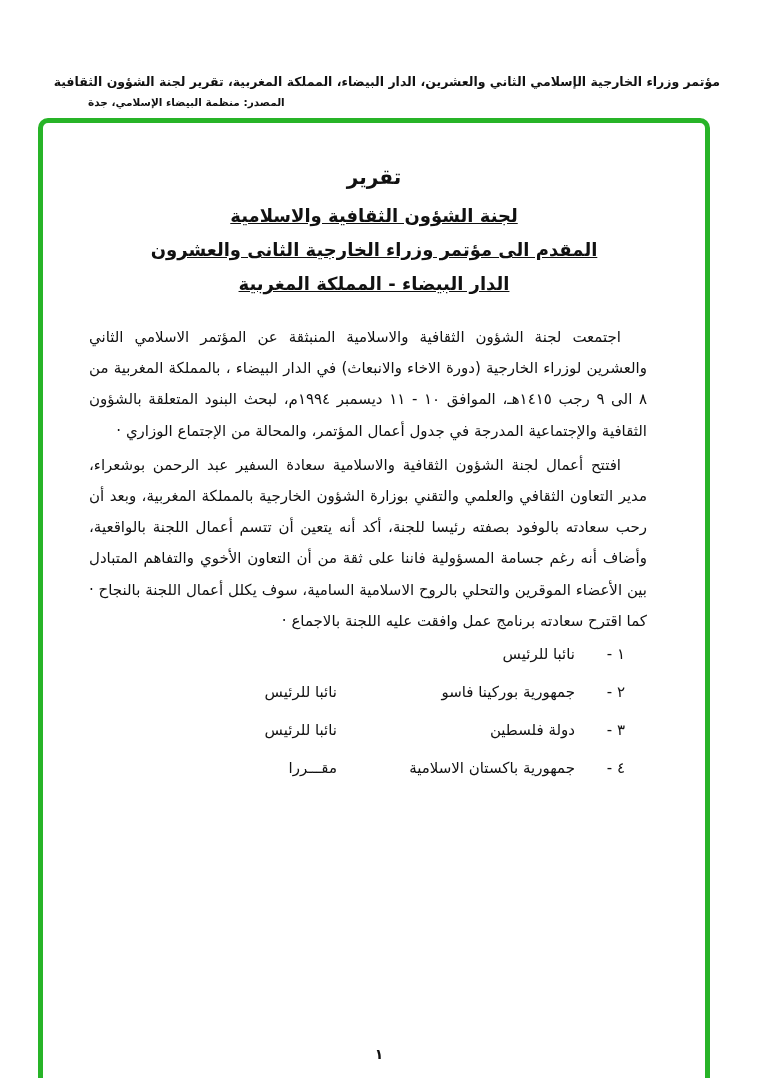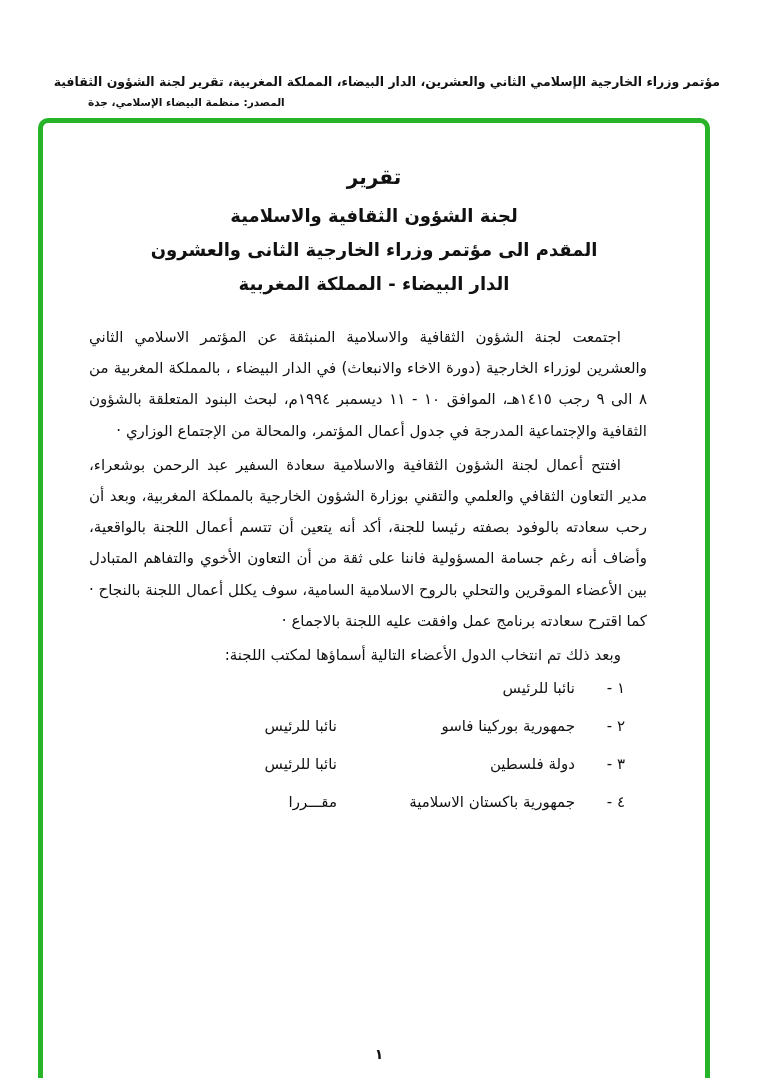--- a/index.html
+++ b/index.html
@@ -45,21 +45,21 @@
   .content {
     padding: 26px 46px 18px 46px;
     direction: rtl;
   }
   .title-block {
     text-align: center;
     font-weight: bold;
     margin: 16px 0 28px 0;
   }
   .t1 { font-size: 20px; margin-bottom: 16px; }
-  .t2 { font-size: 18px; margin-bottom: 13px; }
+  .t2 { font-size: 18px; margin-bottom: 13px; text-decoration: underline; }
   .para {
     font-size: 15px;
     line-height: 2.08;
     text-align: justify;
     text-indent: 26px;
     margin: 0 12px 3px 0;
   }
   .member-list {
     margin: 8px 34px 10px 0;
   }
@@ -94,21 +94,20 @@
 
     <div class="title-block">
       <div class="t1">تقرير</div>
       <div class="t2">لجنة الشؤون الثقافية والاسلامية</div>
       <div class="t2">المقدم الى مؤتمر وزراء الخارجية الثانى والعشرون</div>
       <div class="t2">الدار البيضاء - المملكة المغربية</div>
     </div>
 
     <p class="para">اجتمعت لجنة الشؤون الثقافية والاسلامية المنبثقة عن المؤتمر الاسلامي الثاني والعشرين لوزراء الخارجية (دورة الاخاء والانبعاث) في الدار البيضاء ، بالمملكة المغربية من ٨ الى ٩ رجب ١٤١٥هـ، الموافق ١٠ - ١١ ديسمبر ١٩٩٤م، لبحث البنود المتعلقة بالشؤون الثقافية والإجتماعية المدرجة في جدول أعمال المؤتمر، والمحالة من الإجتماع الوزاري ·</p>
     <p class="para">افتتح أعمال لجنة الشؤون الثقافية والاسلامية سعادة السفير عبد الرحمن بوشعراء، مدير التعاون الثقافي والعلمي والتقني بوزارة الشؤون الخارجية بالمملكة المغربية، وبعد أن رحب سعادته بالوفود بصفته رئيسا للجنة، أكد أنه يتعين أن تتسم أعمال اللجنة بالواقعية، وأضاف أنه رغم جسامة المسؤولية فاننا على ثقة من أن التعاون الأخوي والتفاهم المتبادل بين الأعضاء الموقرين والتحلي بالروح الاسلامية السامية، سوف يكلل أعمال اللجنة بالنجاح · كما اقترح سعادته برنامج عمل وافقت عليه اللجنة بالاجماع ·</p>
-    <p class="para">وبعد ذلك تم انتخاب الدول الأعضاء التالية أسماؤها لمكتب اللجنة:</p>
 
     <div class="member-list">
       <div class="member-row">
         <span class="m-num">١ -</span>
         <span class="m-role">نائبا للرئيس</span>
       </div>
       <div class="member-row">
         <span class="m-num">٢ -</span>
         <span class="m-country">جمهورية بوركينا فاسو</span>
         <span class="m-role">نائبا للرئيس</span>

